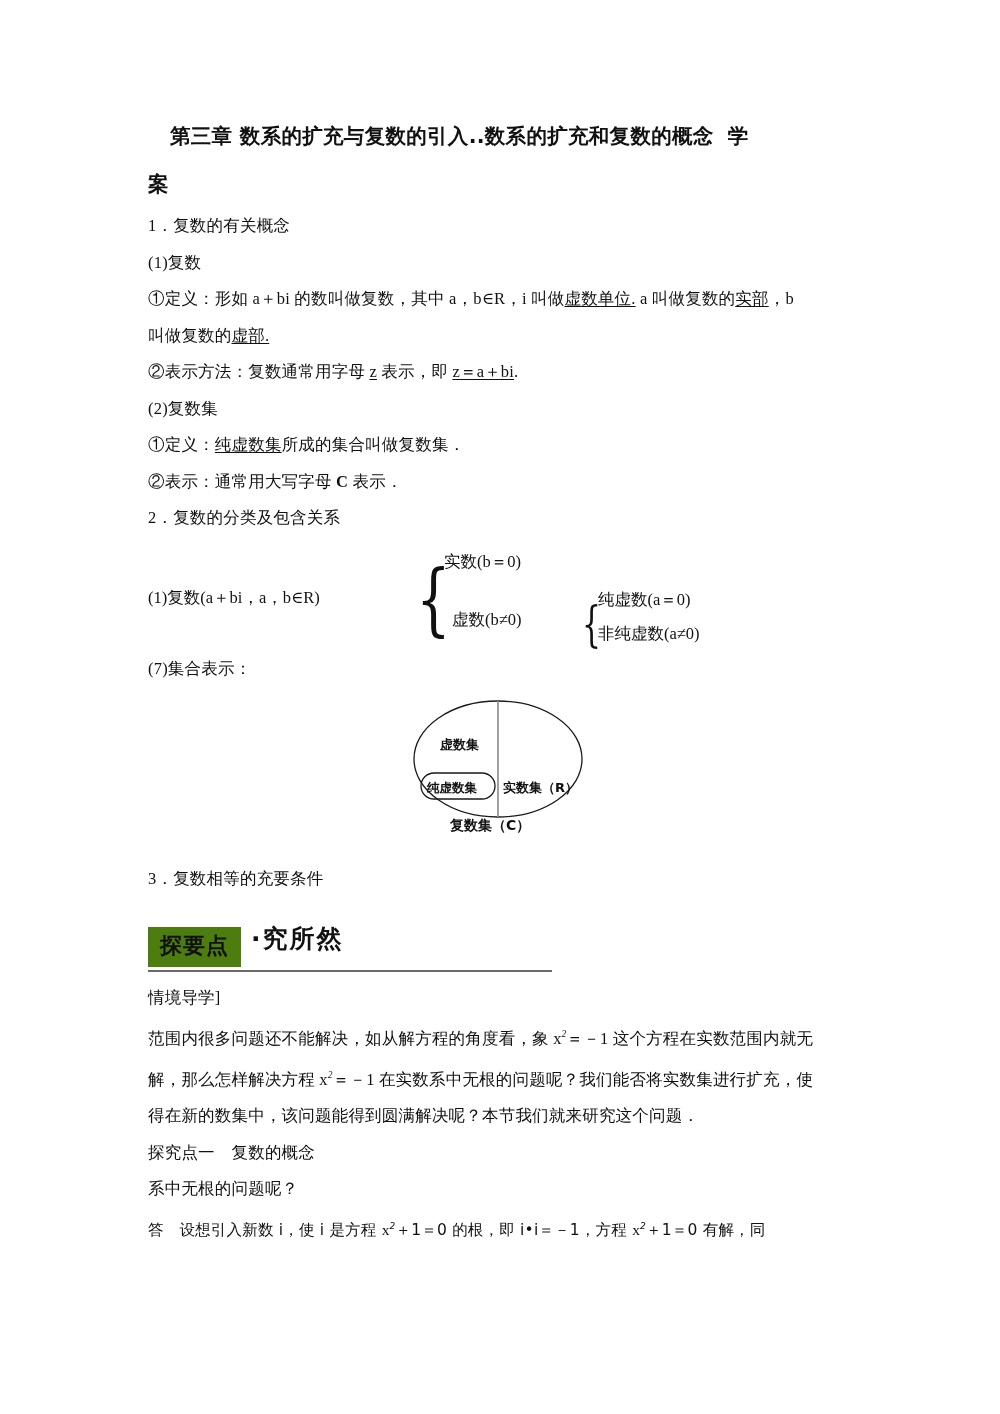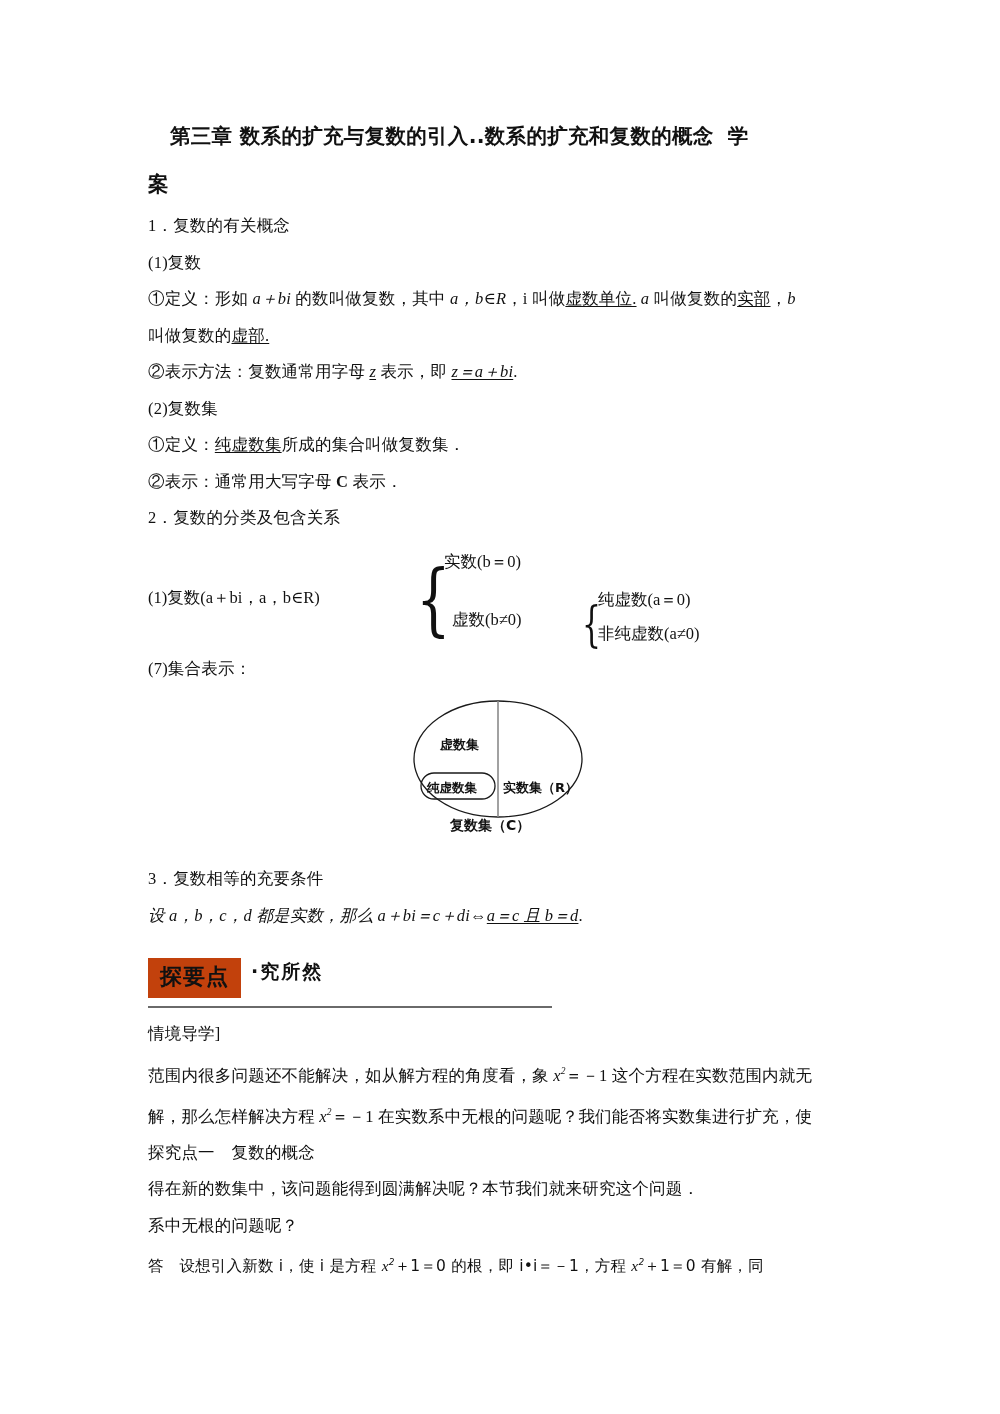--- a/index.html
+++ b/index.html
@@ -26,21 +26,21 @@
   .doc-title .tail { margin-left:14px; }
 
   
   .ln {
     font-size:16.5px;
     line-height:36.5px;
     white-space:nowrap;
     letter-spacing:0.2px;
   }
   .u  { text-decoration:underline; text-underline-offset:2px; }
-  .it { font-style:italic; font-family:"Liberation Serif","DejaVu Serif",serif; }
+  .it { font-family:"Liberation Serif","DejaVu Serif",serif; }
   .bf { font-weight:bold; }
   .sup { font-size:9.5px; vertical-align:super; font-style:italic; }
 
   
   .brace-block {
     position:relative;
     height:104px;
     margin-top:10px;
     font-size:16.5px;
   }
@@ -77,33 +77,33 @@
     font-size:14px; font-weight:bold;
     font-family:"DejaVu Sans","Liberation Sans",sans-serif;
     white-space:nowrap;
     margin-left:16px;
   }
 
   
   .sec-head { margin-top:24px; position:relative; height:58px; }
   .sec-chip {
     display:inline-block;
-    background:#c2410c;
+    background:#4d7c0f;
     padding:4px 12px 6px 12px;
     font-family:"DejaVu Sans","Liberation Sans",sans-serif;
     font-weight:bold;
     font-size:22px;
     line-height:30px;
     letter-spacing:1px;
   }
   .sec-sub {
     display:inline-block;
     font-family:"DejaVu Sans","Liberation Sans",sans-serif;
     font-weight:bold;
-    font-size:19px;
+    font-size:25px;
     letter-spacing:2px;
     margin-left:10px;
     vertical-align:6px;
   }
   .sec-rule {
     position:absolute; left:0; top:48px;
     width:404px; height:2px; background:#6a6a6a;
   }
 
   
@@ -174,43 +174,40 @@
       <line x1="88" y1="4" x2="88" y2="120" stroke="#8a8a8a" stroke-width="1.6"></line>
       <text x="30" y="52" font-family="DejaVu Sans, Liberation Sans, sans-serif" font-size="13" font-weight="bold" fill="#111">虚数集</text>
       <rect x="11" y="76" width="74" height="26" rx="13" ry="13" fill="none" stroke="#1a1a1a" stroke-width="1.3"></rect>
       <text x="17" y="95" font-family="DejaVu Sans, Liberation Sans, sans-serif" font-size="12.5" font-weight="bold" fill="#111">纯虚数集</text>
       <text x="93" y="95" font-family="DejaVu Sans, Liberation Sans, sans-serif" font-size="13" font-weight="bold" fill="#111">实数集（R）</text>
     </svg>
     <div class="venn-caption">复数集（C）</div>
   </div>
 
   <div class="ln">3．复数相等的充要条件</div>
-  <div class="ln">
-    <span class="it">设 a，b，c，d 都是实数，那么 a＋bi＝c＋di⇔</span><span class="it u">a＝c 且 b＝d</span><span>.</span>
-  </div>
 
   <div class="sec-head">
     <span class="sec-chip">探要点</span><span class="sec-sub">·究所然</span>
     <div class="sec-rule"></div>
   </div>
 
   <div class="ln">情境导学]</div>
 
 
   <div class="ln">
     <span>范围内很多问题还不能解决，如从解方程的角度看，象 </span><span class="it">x</span><span class="sup">2</span><span>＝－1 这个方程在实数范围内就无</span>
   </div>
 
   <div class="ln">
     <span>解，那么怎样解决方程 </span><span class="it">x</span><span class="sup">2</span><span>＝－1 在实数系中无根的问题呢？我们能否将实数集进行扩充，使</span>
   </div>
 
+  <div class="ln">得在新的数集中，该问题能得到圆满解决呢？本节我们就来研究这个问题．</div>
+
   <div class="ln">探究点一　复数的概念</div>
-
-  <div class="ln">得在新的数集中，该问题能得到圆满解决呢？本节我们就来研究这个问题．</div>
 
 
   <div class="ln">系中无根的问题呢？</div>
 
   <div class="ln-sans">
     <span>答　设想引入新数 i，使 i 是方程 </span><span class="it">x</span><span class="sup">2</span><span>＋1＝0 的根，即 i•i＝－1，方程 </span><span class="it">x</span><span class="sup">2</span><span>＋1＝0 有解，同</span>
   </div>
 
 </div>
 

